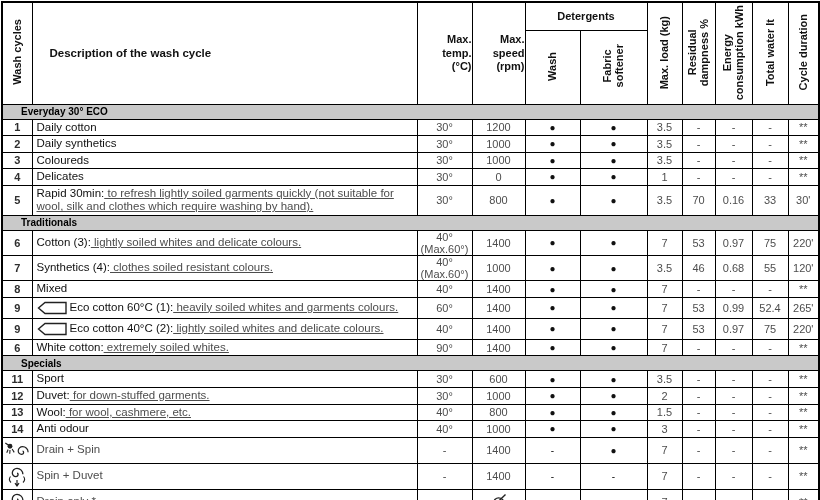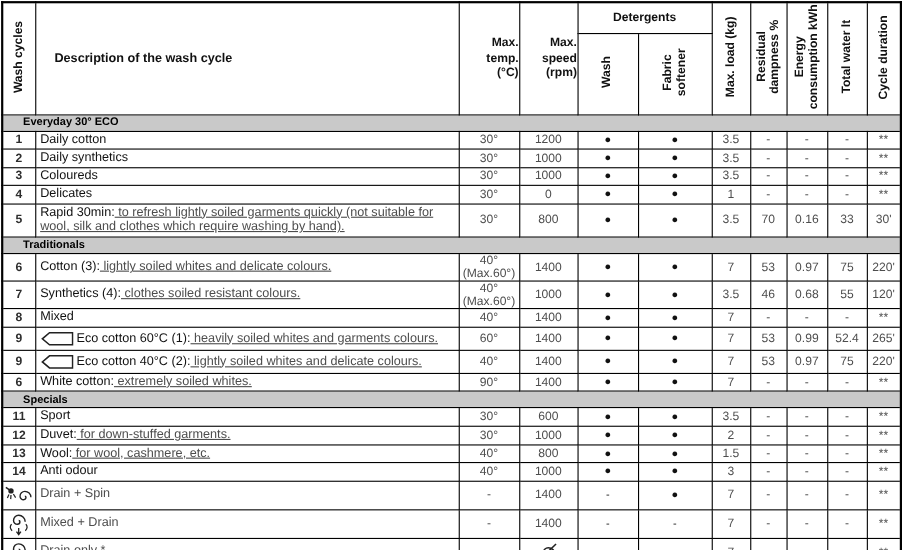--- a/index.html
+++ b/index.html
@@ -317,21 +317,21 @@
           <td class="val"><span>**</span></td>
         </tr>
         <tr class="iconrow">
           <td class="num"><svg width="20" height="24" viewBox="0 0 20 24">
               <g transform="translate(2,1)">
                 <path d="M8 8.2 a1.1 1.1 0 0 1 1.1 1.1 a2.3 2.3 0 0 1 -2.3 2.3 a3.5 3.5 0 0 1 -3.5 -3.5 a4.7 4.7 0 0 1 4.7 -4.7 a5.9 5.9 0 0 1 5.9 5.9" fill="none" stroke="#222" stroke-width="1.3"></path>
               </g>
               <path d="M3.5 12.5 q-2.5 3 0.5 6 M16.5 12.5 q2.5 3 -0.5 6" stroke="#222" stroke-width="1.1" fill="none"></path>
               <path d="M10 16 L10 21 M8 19.2 L10 22 L12 19.2" stroke="#222" stroke-width="1.2" fill="none"></path>
             </svg></td>
-          <td class="desc"><span class="plain">Mixed + Drain</span><span class="dim"></span></td>
+          <td class="desc"><span class="plain">Spin + Duvet</span><span class="dim"></span></td>
           <td class="val pre"><span class="pre">-</span></td>
           <td class="val"><span>1400</span></td>
           <td class="val dotc"><span>-</span></td>
           <td class="val dotc"><span>-</span></td>
           <td class="val"><span>7</span></td>
           <td class="val"><span>-</span></td>
           <td class="val"><span>-</span></td>
           <td class="val"><span>-</span></td>
           <td class="val"><span>**</span></td>
         </tr>

